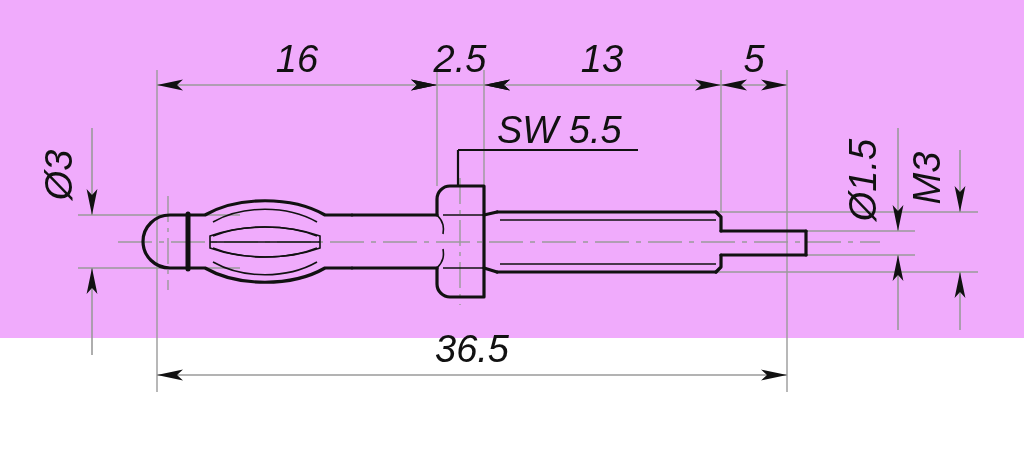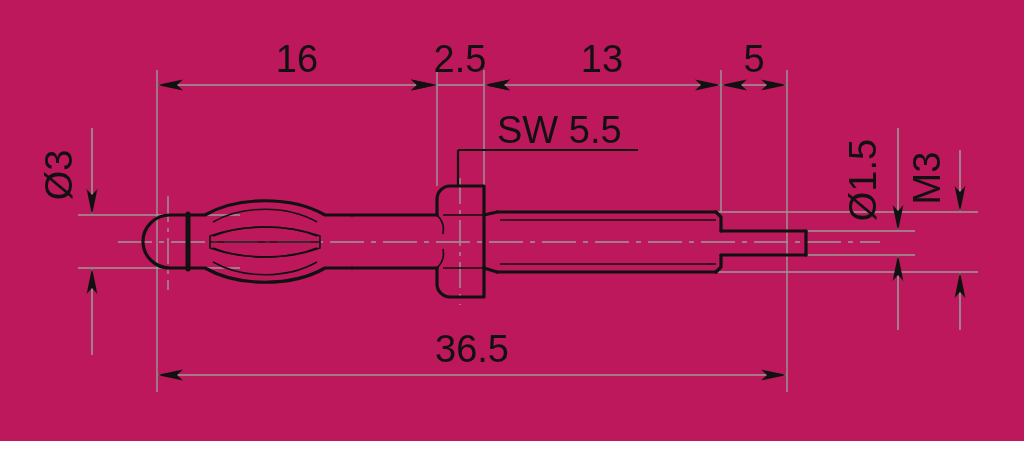--- a/index.html
+++ b/index.html
@@ -1,18 +1,18 @@
 <!DOCTYPE html>
 <html><head>
 <meta charset="utf-8">
 <style>
   html,body{margin:0;padding:0;background:#ffffff;}
   body{width:1024px;height:455px;overflow:hidden;
        font-family:"Liberation Sans","DejaVu Sans",sans-serif;}
-  #stage{position:relative;width:1024px;height:441px;background:#be185d;}
+  #stage{position:relative;width:1024px;height:338px;background:#f0abfc;font-style:italic;}
   svg{display:block;}
   .dimtext{font-family:"Liberation Sans","DejaVu Sans",sans-serif;
            font-size:38px;fill:#111111;font-weight:400;}
   .dimtext-v{font-family:"Liberation Sans","DejaVu Sans",sans-serif;
              font-size:38px;fill:#111111;font-weight:400;}
 </style>
 </head>
 <body>
 
 <div id="stage">

